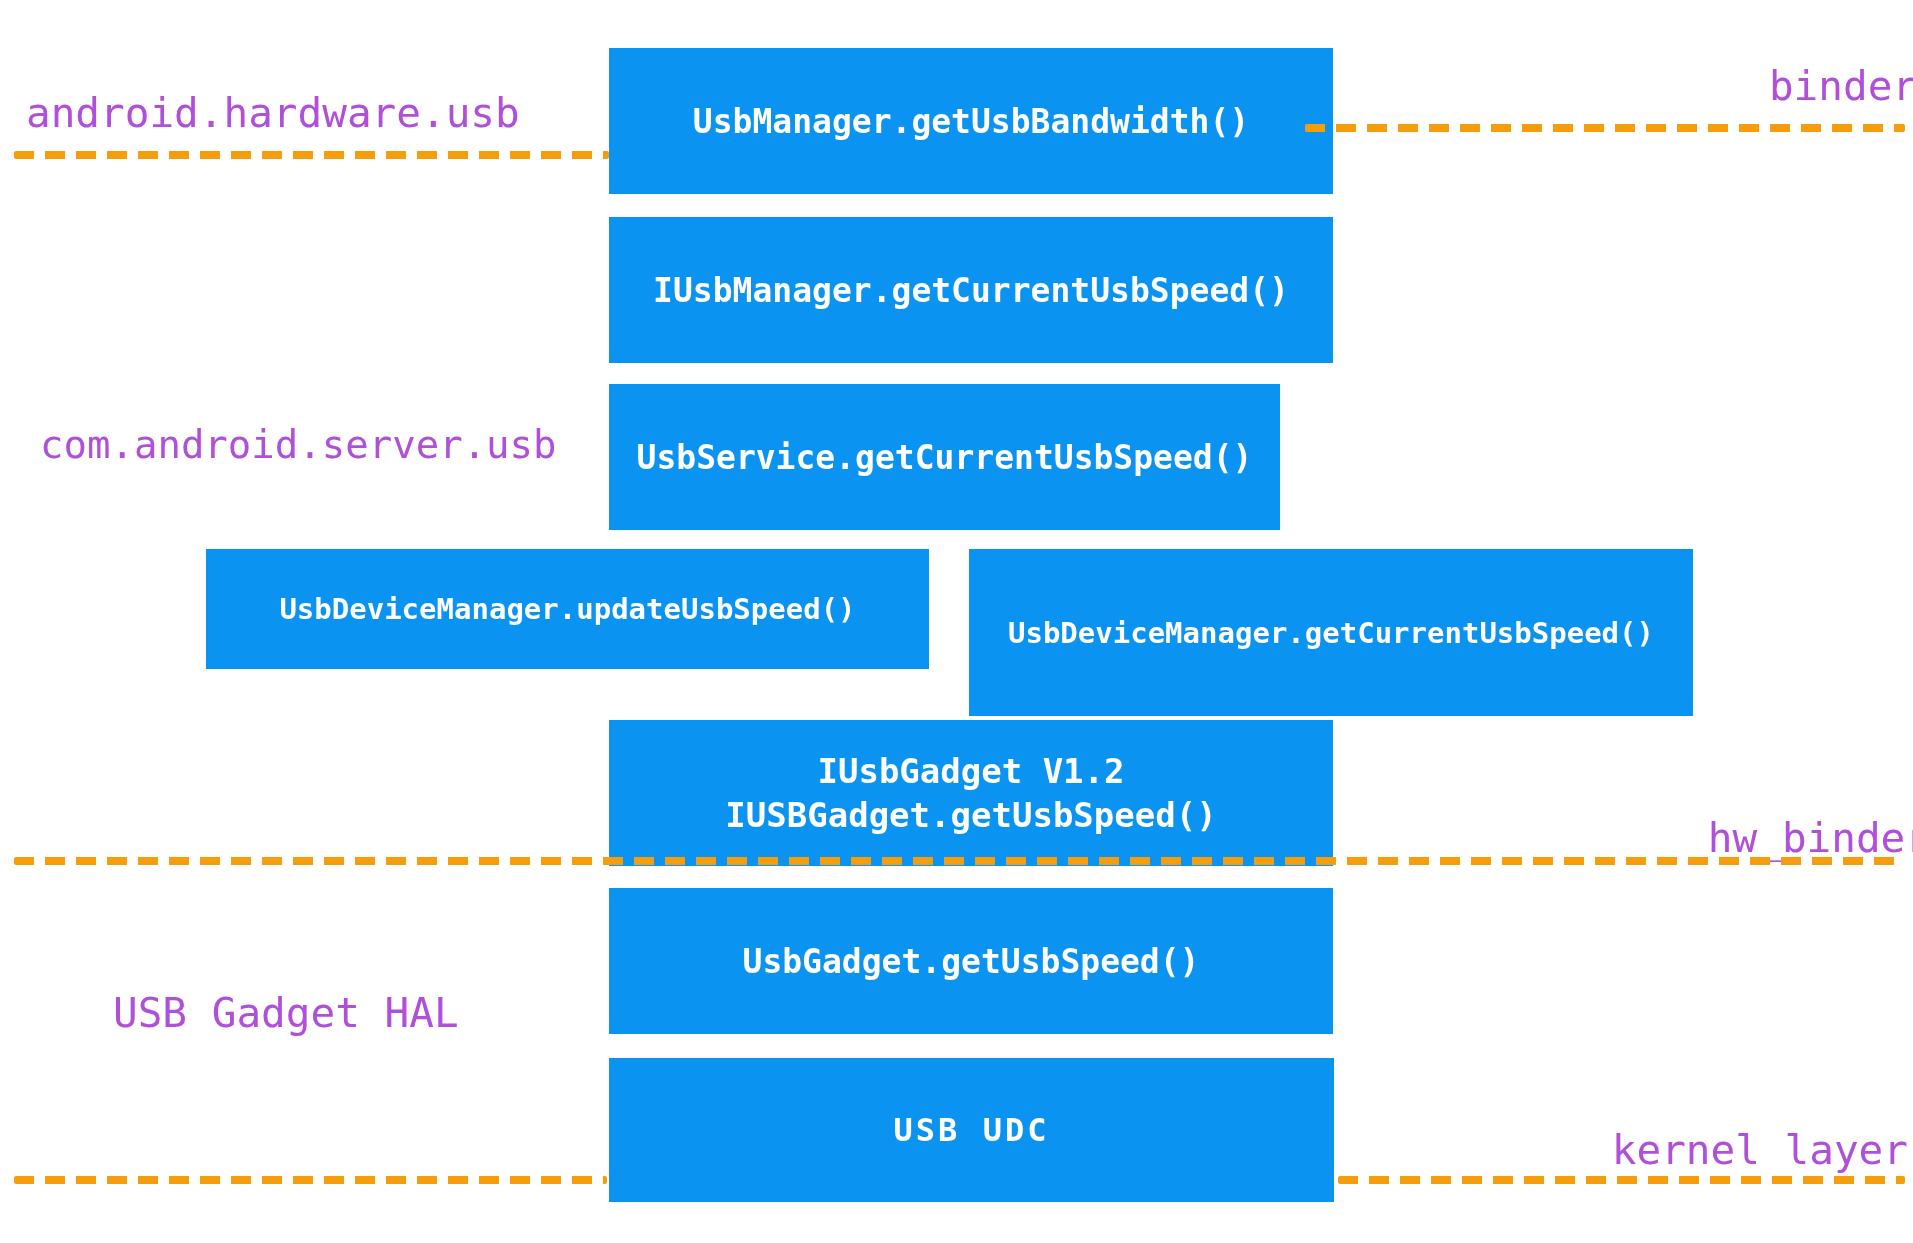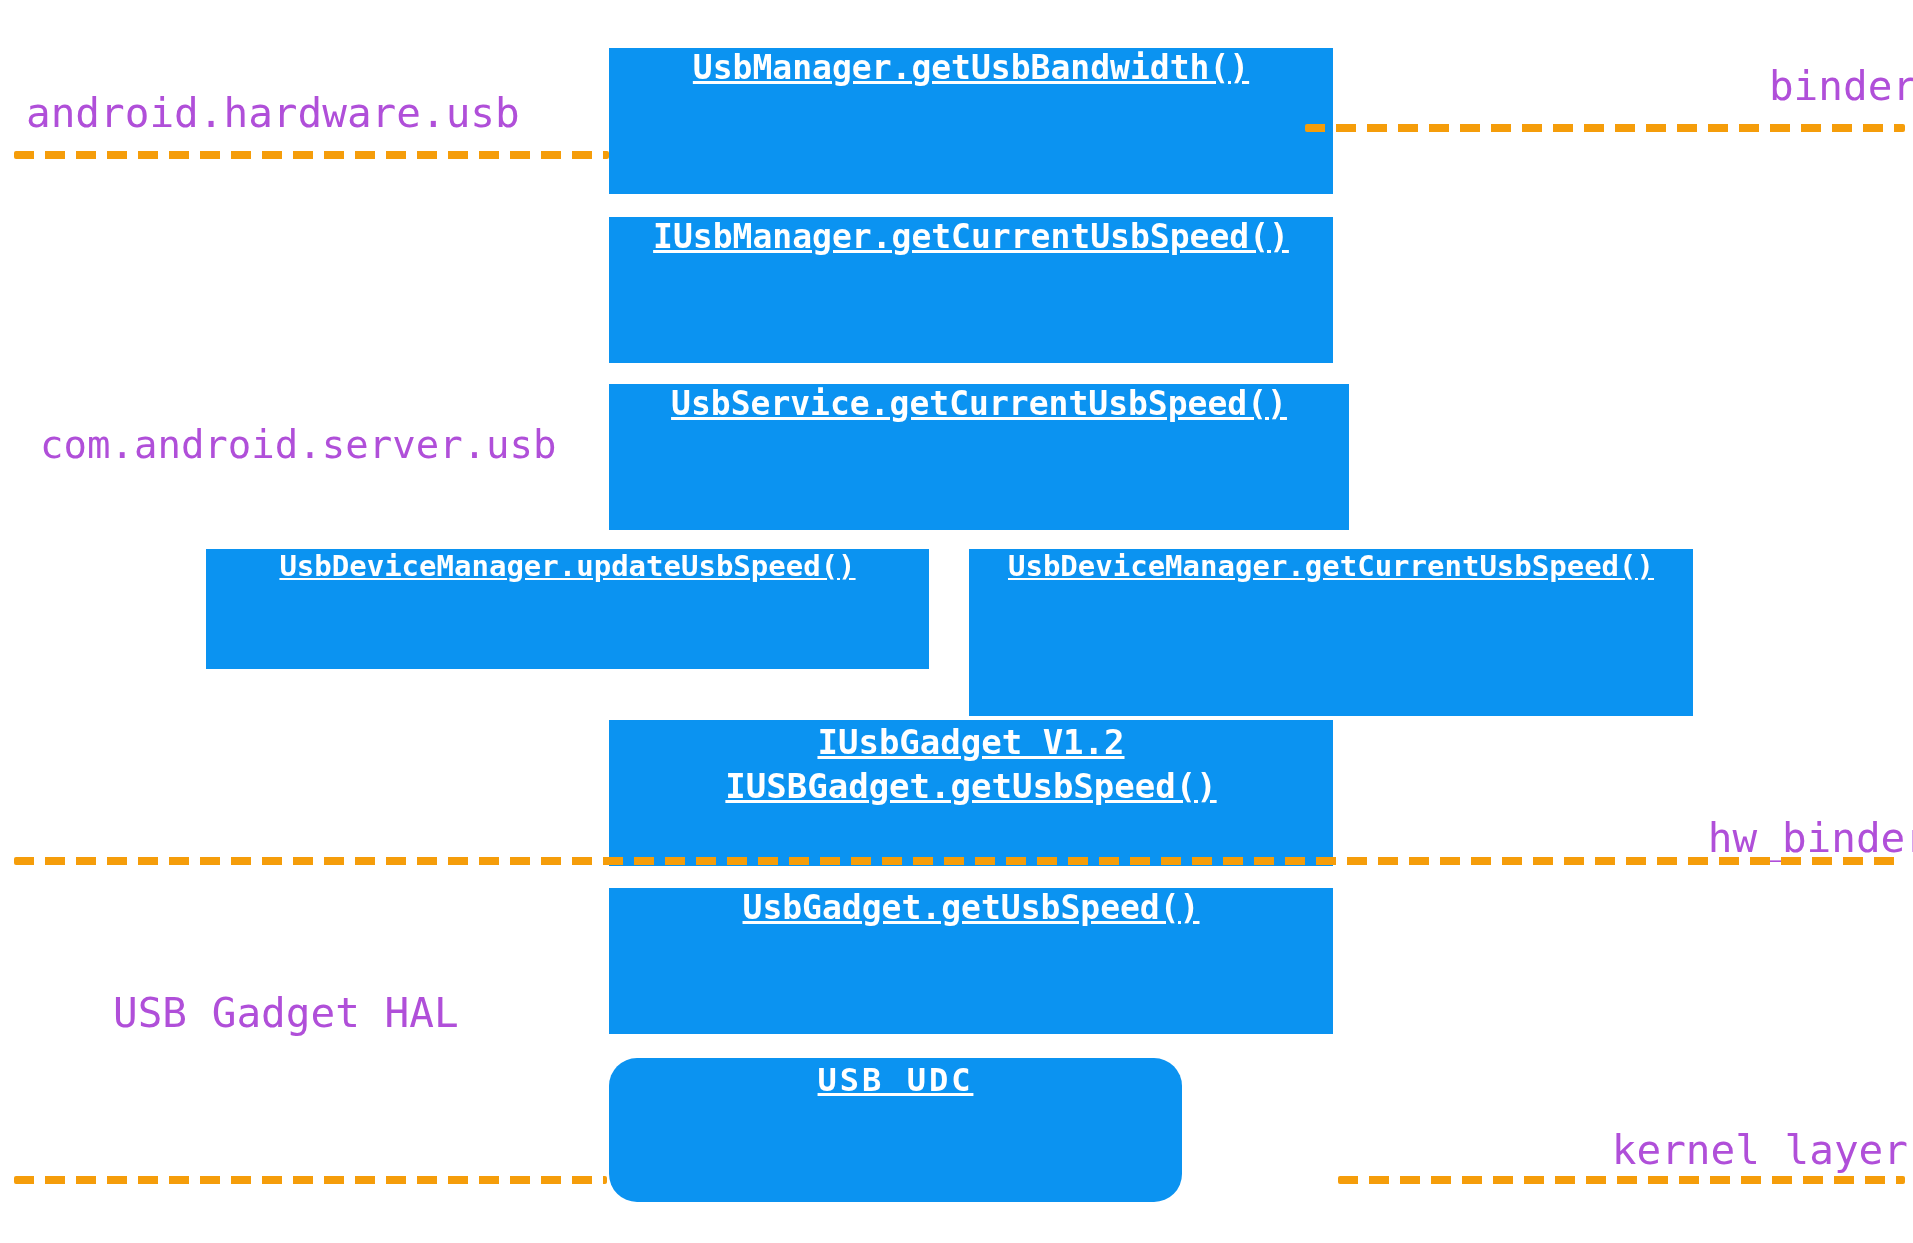--- a/index.html
+++ b/index.html
@@ -17,35 +17,34 @@
     overflow:hidden;
     font-family:"DejaVu Sans Mono","Liberation Mono",monospace;
     padding-left:20px;
   }
   
   .box{
     position:absolute;
     background:var(--box-fill);
     color:var(--box-text);
     display:flex;flex-direction:column;
-    align-items:center;justify-content:flex-start;
+    align-items:center;justify-content:center;
     text-align:center;
     font-weight:bold;
     z-index:2;
-    text-decoration:underline;
   }
   .box span{display:block;white-space:nowrap;}
   .box-1{left:609px;top:48px;width:724px;height:146px;font-size:33px;}
   .box-2{left:609px;top:217px;width:724px;height:146px;font-size:33px;}
-  .box-3{left:609px;top:384px;width:740px;height:146px;font-size:33px;}
+  .box-3{left:609px;top:384px;width:671px;height:146px;font-size:33px;}
   .box-4{left:206px;top:549px;width:723px;height:120px;font-size:29px;}
   .box-5{left:969px;top:549px;width:724px;height:167px;font-size:29px;}
   .box-6{left:609px;top:720px;width:724px;height:146px;font-size:34px;line-height:44px;}
   .box-7{left:609px;top:888px;width:724px;height:146px;font-size:33px;}
-  .box-8{left:609px;top:1058px;width:573px;height:144px;border-radius:28px;}
+  .box-8{left:609px;top:1058px;width:725px;height:144px;}
   .udc-title{font-size:32px;line-height:44px;letter-spacing:3px;}
   .udc-path{font-size:23px;line-height:30px;}
   
   .label{
     position:absolute;
     color:var(--label-text);
     font-size:41px;
     line-height:48px;
     white-space:nowrap;
     z-index:3;

